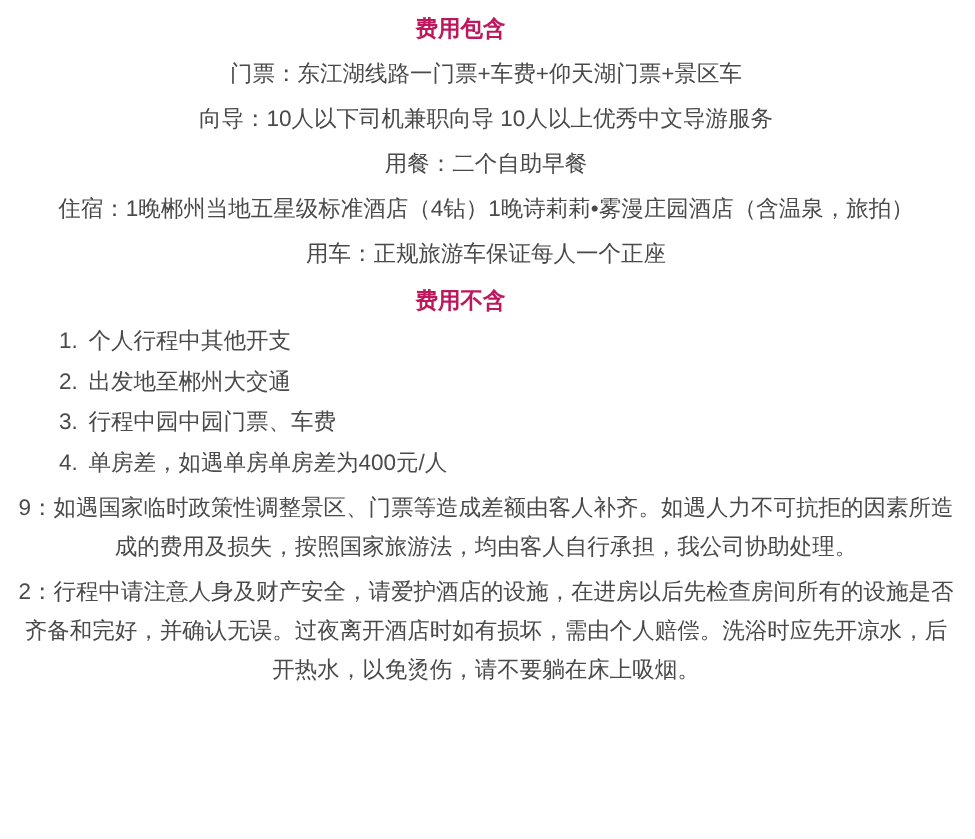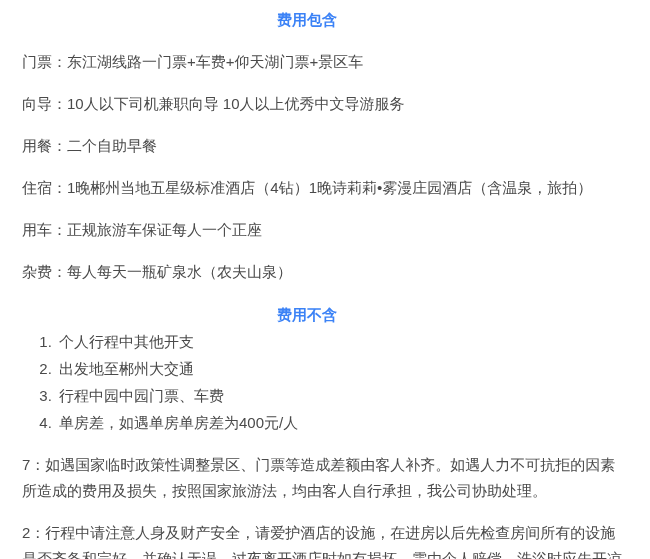--- a/index.html
+++ b/index.html
@@ -19,26 +19,27 @@
     color: #4a4a4a;
     background: #ffffff;
   }
   .sec-title {
     margin: 0;
     padding-right: 34px;
     text-align: center;
     font-size: 15px;
     font-weight: 700;
     line-height: 27px;
-    color: #3b82f6;
+    color: #be185d;
   }
   .line {
-    margin: 16px;
+    margin: 4px;
     line-height: 26px;
     word-break: break-all;
+    text-align: center;
   }
   .excl-list {
     margin: 0;
     padding: 0 0 0 50px;
     list-style-type: decimal;
   }
   .excl-list li {
     line-height: 27px;
     padding-left: 3px;
   }
@@ -51,28 +52,27 @@
 
 <div class="doc">
 
   <h3 class="sec-title">费用包含</h3>
 
   <p class="line">门票：东江湖线路一门票+车费+仰天湖门票+景区车</p>
   <p class="line">向导：10人以下司机兼职向导 10人以上优秀中文导游服务</p>
   <p class="line">用餐：二个自助早餐</p>
   <p class="line">住宿：1晚郴州当地五星级标准酒店（4钻）1晚诗莉莉•雾漫庄园酒店（含温泉，旅拍）</p>
   <p class="line">用车：正规旅游车保证每人一个正座</p>
-  <p class="line">杂费：每人每天一瓶矿泉水（农夫山泉）</p>
 
   <h3 class="sec-title">费用不含</h3>
 
   <ol class="excl-list">
     <li>个人行程中其他开支</li>
     <li>出发地至郴州大交通</li>
     <li>行程中园中园门票、车费</li>
     <li>单房差，如遇单房单房差为400元/人</li>
   </ol>
 
 
-  <p class="line">7：如遇国家临时政策性调整景区、门票等造成差额由客人补齐。如遇人力不可抗拒的因素所造成的费用及损失，按照国家旅游法，均由客人自行承担，我公司协助处理。</p>
+  <p class="line">9：如遇国家临时政策性调整景区、门票等造成差额由客人补齐。如遇人力不可抗拒的因素所造成的费用及损失，按照国家旅游法，均由客人自行承担，我公司协助处理。</p>
   <p class="line">2：行程中请注意人身及财产安全，请爱护酒店的设施，在进房以后先检查房间所有的设施是否齐备和完好，并确认无误。过夜离开酒店时如有损坏，需由个人赔偿。洗浴时应先开凉水，后开热水，以免烫伤，请不要躺在床上吸烟。</p>
 
 </div>
 
 </body></html>

